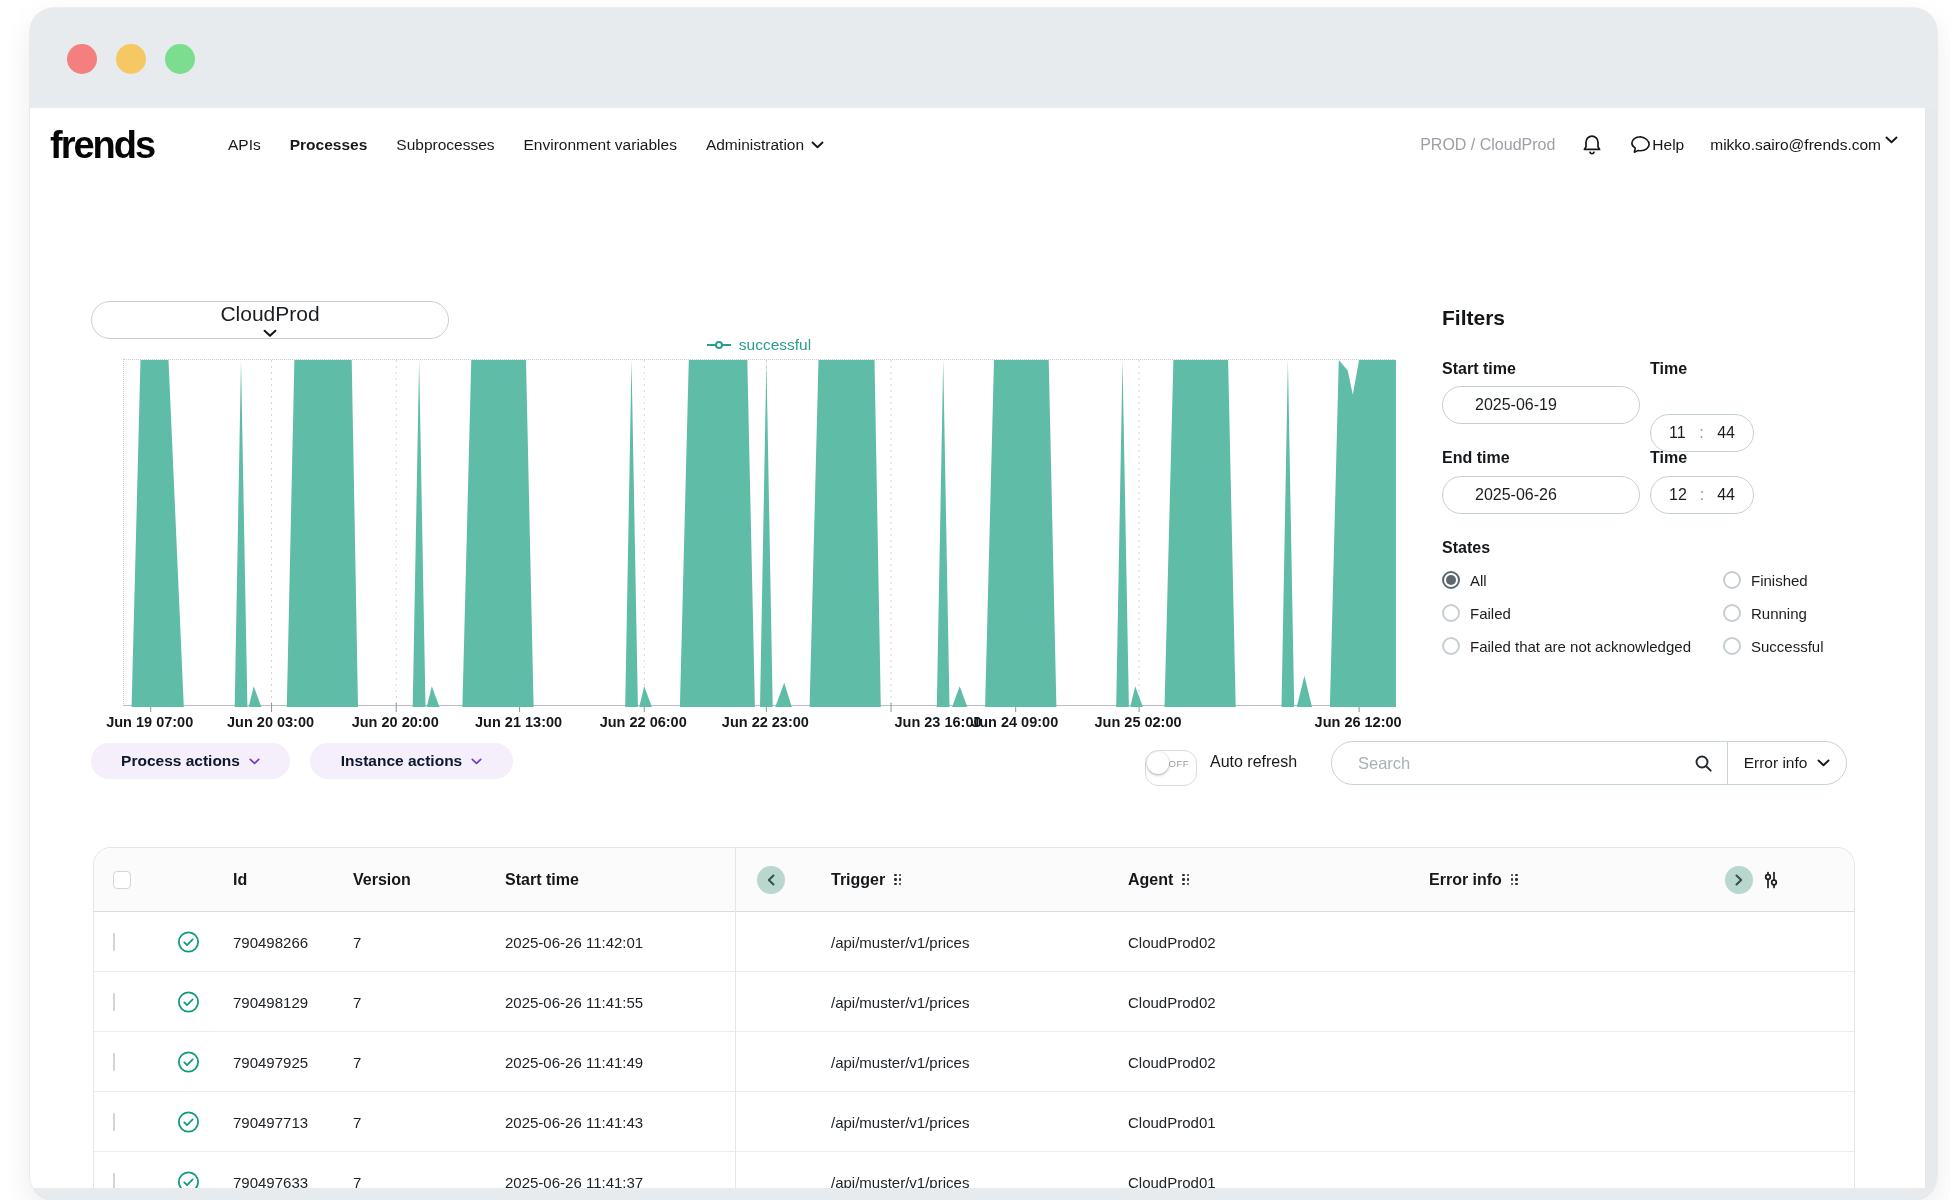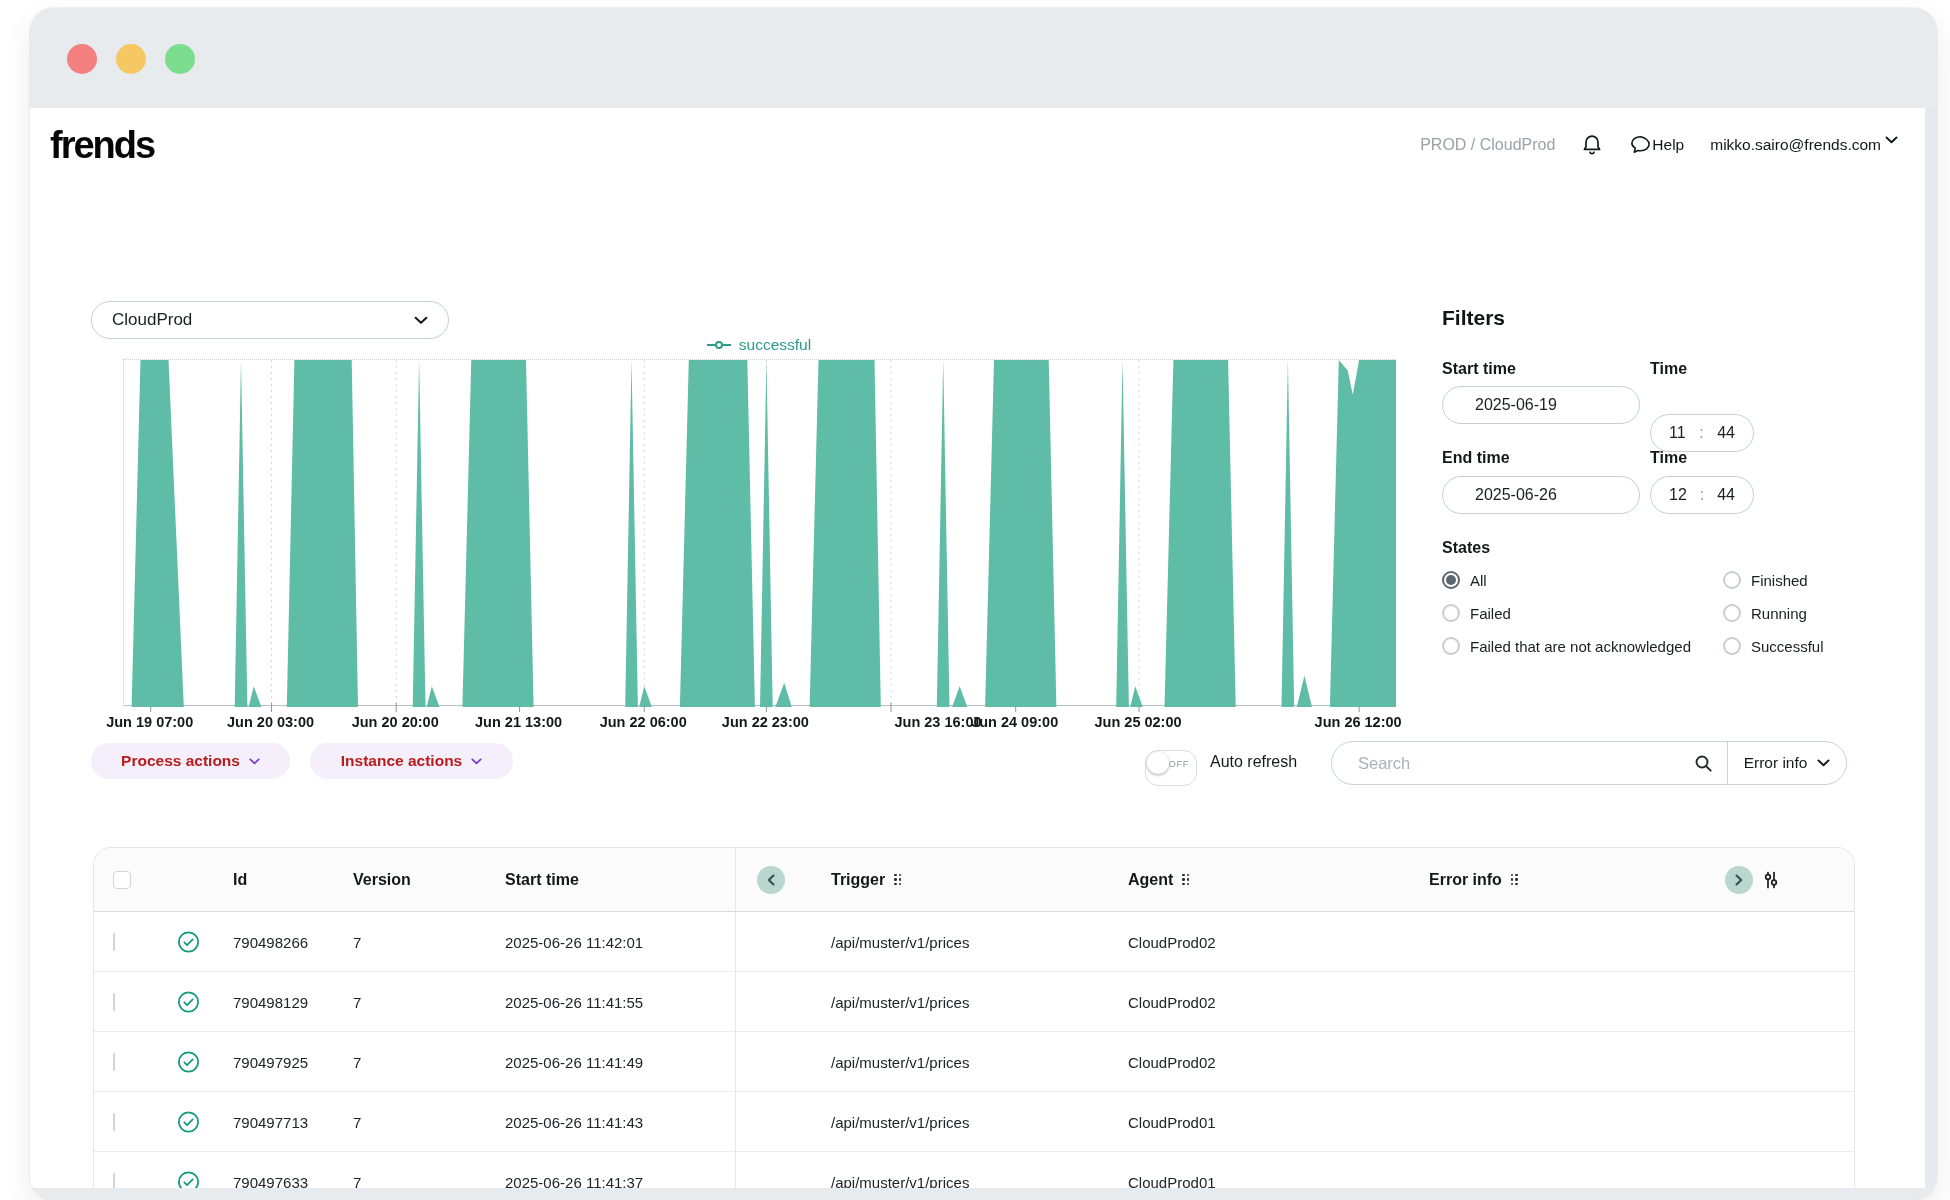--- a/index.html
+++ b/index.html
@@ -17,21 +17,21 @@
   .logo { position:absolute; left:20px; top:14px; height:46px; line-height:46px; font-size:38px; font-weight:bold; letter-spacing:-2px; color:#060606; cursor:pointer; }
   .nav-items { position:absolute; left:198px; top:22px; height:30px; display:flex; align-items:center; gap:29px; }
   .nav-item { font-size:15.5px; color:#17191c; cursor:pointer; display:flex; align-items:center; gap:7px; white-space:nowrap; }
   .nav-item.active { font-weight:bold; }
   .nav-right { position:absolute; right:39px; top:22px; height:30px; display:flex; align-items:center; gap:26px; }
   .breadcrumb { font-size:16px; color:#9BA1A7; }
   .iconbtn { display:flex; align-items:center; cursor:pointer; font-size:15.5px; color:#141719; }
   .user-menu { display:flex; gap:4px; cursor:pointer; font-size:15.5px; color:#141719; }
 
   
-  .env-select { position:absolute; left:61px; top:193px; width:358px; height:38px; border:1px solid #C3D2CE; border-radius:19px; display:flex; align-items:center; padding:0 20px; font-size:17px; color:#1b1e21; cursor:pointer; background:#fff; }
+  .env-select { position:absolute; left:61px; top:193px; width:358px; height:38px; border:1px solid #C3D2CE; border-radius:19px; display:flex; align-items:center; padding:0 20px; font-size:21px; color:#1b1e21; cursor:pointer; background:#fff;flex-direction:column; }
   .env-select .grow { flex:1; }
 
   
   .legend { position:absolute; left:93px; top:228px; width:1272px; display:flex; justify-content:center; align-items:center; gap:8px; cursor:pointer; }
   .legend-marker { position:relative; width:24px; height:8px; }
   .legend-marker .bar { position:absolute; left:0; right:0; top:3px; height:2px; background:#2E9C8B; }
   .legend-marker .dot { position:absolute; left:8px; top:0; width:8px; height:8px; border:2px solid #2E9C8B; background:#fff; border-radius:50%; }
   .legend-label { font-size:15.5px; color:#2E9C8B; }
   .plot { position:absolute; left:93px; top:251px; width:1272px; height:347px; border-top:1px dotted #C9CED2; border-left:1px dotted #C9CED2; border-right:1px dotted #C9CED2; border-bottom:1px solid #B9BFC4; }
   .plot svg { position:absolute; left:0; top:0; overflow:visible; }
@@ -46,21 +46,21 @@
   .time-input { width:104px; padding:0 18px; justify-content:space-between; }
   .time-colon { color:#8f969b; }
   .states-grid { position:absolute; left:1412px; top:462px; width:440px; display:grid; grid-template-columns:281px auto; row-gap:13px; }
   .state-opt { display:flex; align-items:center; gap:10px; height:20px; }
   .radio { width:18px; height:18px; border-radius:50%; border:2px solid #C6CED3; background:#fff; flex:none; cursor:pointer; position:relative; }
   .radio.sel { border-color:#5B6770; }
   .radio.sel::after { content:""; position:absolute; left:2px; top:2px; width:10px; height:10px; border-radius:50%; background:#5B6770; }
   .state-label { font-size:15px; color:#1b1e21; white-space:nowrap; }
 
   
-  .action-pill { position:absolute; top:635px; height:36px; border-radius:18px; background:#F4EFFB; color:#b91c1c; font-size:15.5px; font-weight:600; display:flex; align-items:center; justify-content:center; gap:9px; cursor:pointer; }
+  .action-pill { position:absolute; top:635px; height:36px; border-radius:18px; background:#F4EFFB; color:#0f172a; font-size:15.5px; font-weight:600; display:flex; align-items:center; justify-content:center; gap:9px; cursor:pointer; }
   .pill-process { left:61px; width:199px; }
   .pill-instance { left:280px; width:203px; }
   .toggle { position:absolute; left:1115px; top:642px; width:52px; height:36px; border:1px solid #D8DCDF; border-radius:13px; background:#fff; cursor:pointer; }
   .toggle .knob { position:absolute; left:1px; top:1px; width:22px; height:22px; border-radius:50%; background:#fff; box-shadow:0 1px 3px rgba(0,0,0,.35); }
   .toggle .off { position:absolute; right:7px; top:7px; font-size:9.5px; letter-spacing:.5px; color:#949B9F; }
   .autorefresh { position:absolute; left:1180px; top:645px; font-size:16px; color:#17191c; }
   .searchbar { position:absolute; left:1301px; top:633px; width:516px; height:44px; border:1px solid #C7D5D1; border-radius:22px; background:#fff; display:flex; align-items:center; }
   .searchbar input { flex:1; border:none; outline:none; padding:0 10px 0 26px; font-size:16.5px; font-family:inherit; color:#1b1e21; background:transparent; }
   .searchbar input::placeholder { color:#A9B1B5; }
   .search-icon-wrap { padding-right:14px; display:flex; align-items:center; cursor:pointer; }
@@ -89,20 +89,40 @@
 <div class="window">
   <div class="titlebar">
     <span class="tdot red"></span>
     <span class="tdot yel"></span>
     <span class="tdot grn"></span>
   </div>
 
   <div class="content">
 
     <div class="logo">frends</div>
+    <div class="nav-items" id="nav-items">
+        <span class="nav-item">
+          <span>APIs</span>
+        </span>
+        <span class="nav-item active">
+          <span>Processes</span>
+        </span>
+        <span class="nav-item">
+          <span>Subprocesses</span>
+        </span>
+        <span class="nav-item">
+          <span>Environment variables</span>
+        </span>
+        <span class="nav-item">
+          <span>Administration</span>
+          <svg width="13" height="8" viewBox="0 0 13 8" fill="none" stroke="#15181B" stroke-width="1.9" stroke-linecap="round" stroke-linejoin="round">
+            <polyline points="1.5,1.5 6.5,6.2 11.5,1.5"></polyline>
+          </svg>
+        </span>
+      </div>
     <div class="nav-right">
       <span class="breadcrumb">PROD / CloudProd</span>
       <span class="iconbtn">
         <svg width="22" height="24" viewBox="0 0 22 24" fill="none" stroke="#15181B" stroke-width="1.7" stroke-linejoin="round" stroke-linecap="round">
             <path d="M11 3.2a6 6 0 0 0-6 6v4.6L3.4 16.4h15.2L17 13.8V9.2a6 6 0 0 0-6-6z"></path>
             <path d="M9 19.2a2.1 2.1 0 0 0 4 0"></path>
           </svg>
       </span>
       <span class="iconbtn">
         <svg width="23" height="22" viewBox="0 0 24 22" fill="none" stroke="#15181B" stroke-width="1.7" stroke-linejoin="round">

